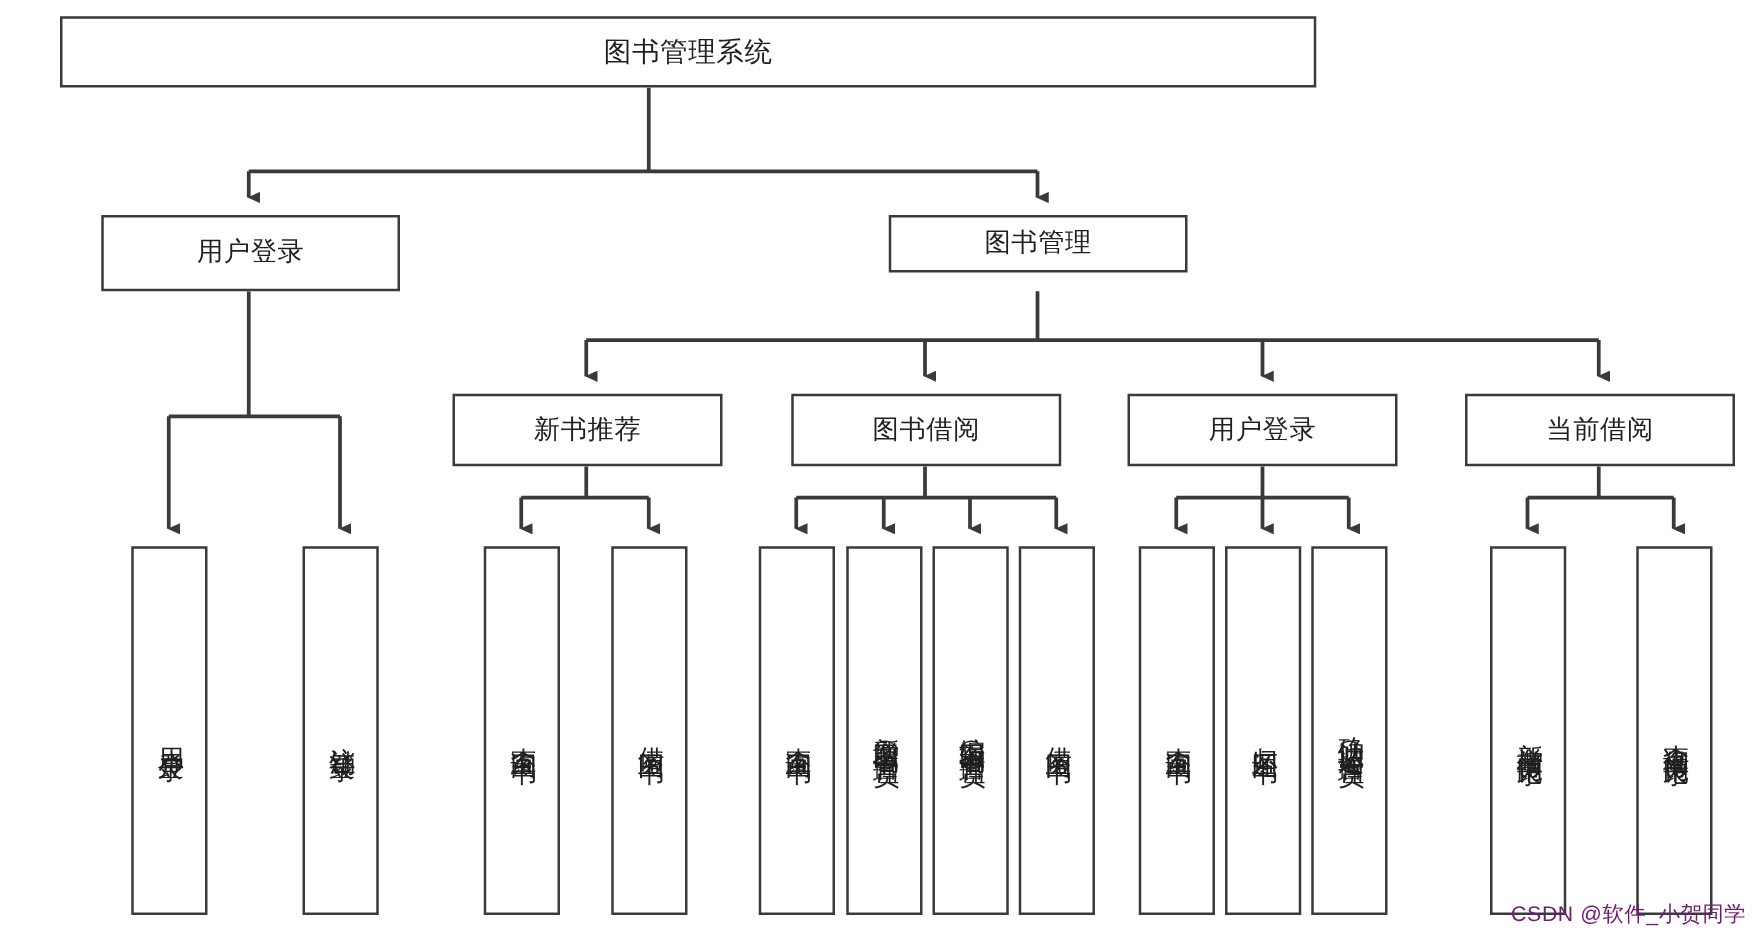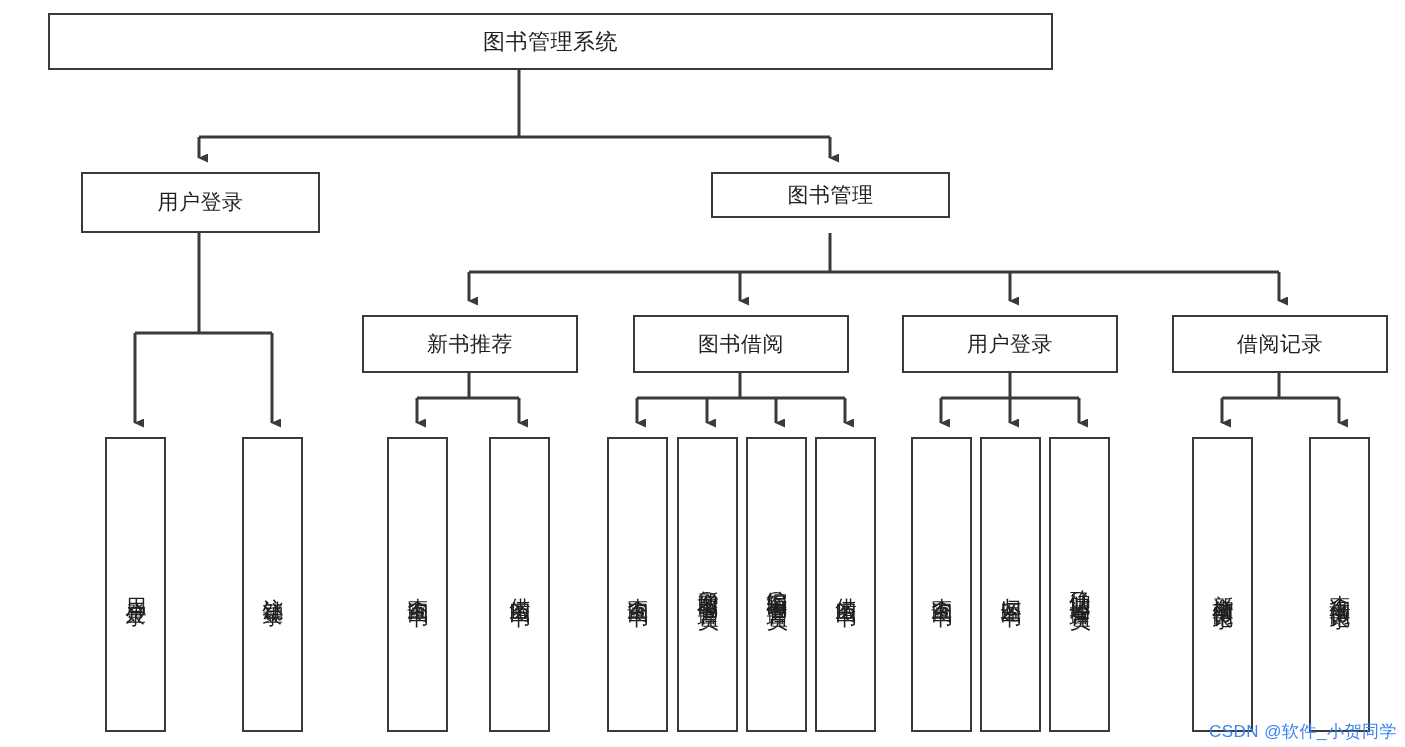--- a/index.html
+++ b/index.html
@@ -57,21 +57,21 @@
     writing-mode: vertical-rl;
     text-orientation: upright;
     display: block;
     white-space: nowrap;
   }
   .watermark {
     position: absolute;
     right: 8px;
     bottom: 4px;
     font-size: 17px;
-    color: #3b82f6;
+    color: #701a75;
     white-space: nowrap;
     letter-spacing: 0.5px;
   }
 </style>
 </head>
 <body>
 
 <div id="canvas">
 
   <svg class="connectors" viewBox="0 0 1405 747">
@@ -129,21 +129,21 @@
   <div class="node node-h" style="left:81px; top:172px; width:239px; height:61px;">用户登录</div>
 
   <div class="node node-h" style="left:711px; top:172px; width:239px; height:46px;">图书管理</div>
 
   <div class="node node-h" style="left:362px; top:315px; width:216px; height:58px;">新书推荐</div>
 
   <div class="node node-h" style="left:633px; top:315px; width:216px; height:58px;">图书借阅</div>
 
   <div class="node node-h" style="left:902px; top:315px; width:216px; height:58px;">用户登录</div>
 
-  <div class="node node-h" style="left:1172px; top:315px; width:216px; height:58px;">借阅记录</div>
+  <div class="node node-h" style="left:1172px; top:315px; width:216px; height:58px;">当前借阅</div>
 
   <div class="node node-v" style="left:105px; top:437px; width:61px; height:295px;">
     <span class="vtext">用户登录</span>
   </div>
 
   <div class="node node-v" style="left:242px; top:437px; width:61px; height:295px;">
     <span class="vtext">注销登录</span>
   </div>
 
   <div class="node node-v" style="left:387px; top:437px; width:61px; height:295px;">

